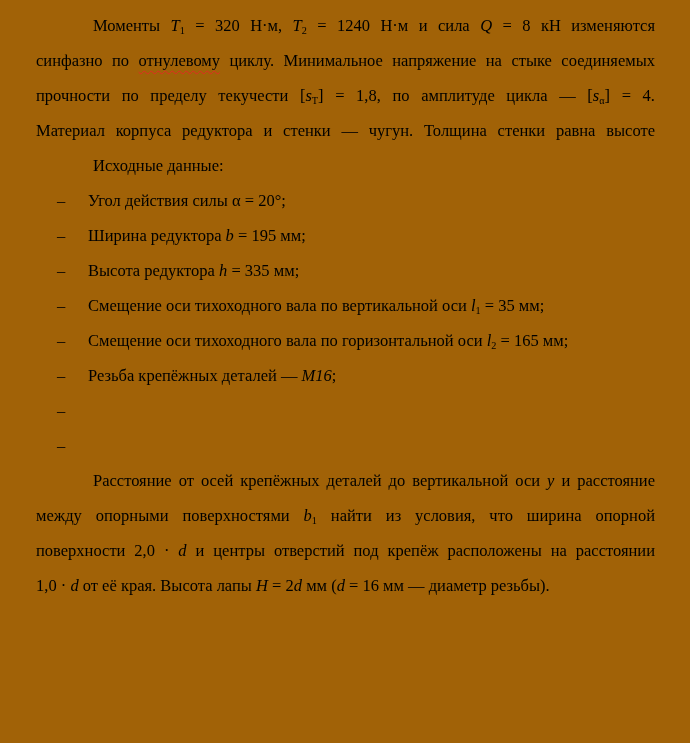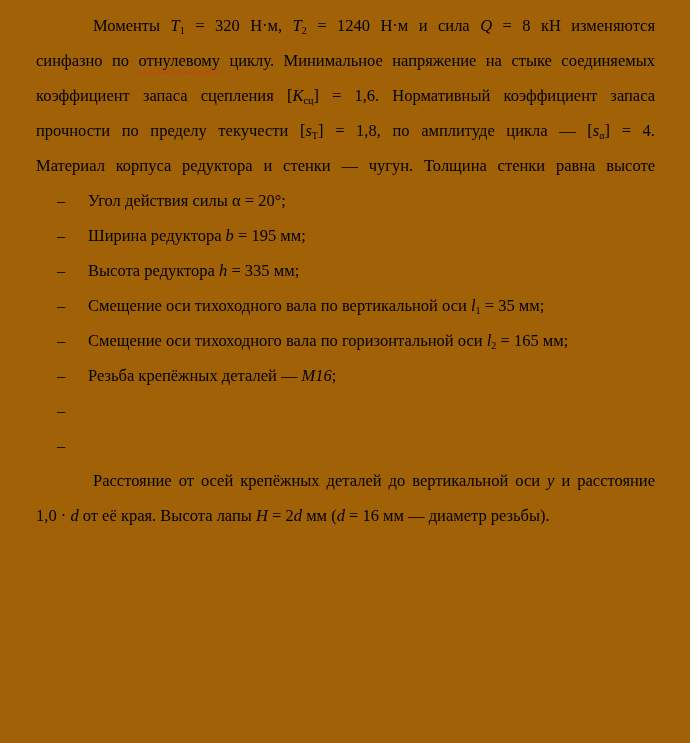--- a/index.html
+++ b/index.html
@@ -54,23 +54,25 @@
     text-decoration-skip-ink: none;
   }
 </style>
 </head>
 <body>
 
 <div class="page">
     <div class="block">
       <div class="line indent just"><span>Моменты </span><span class="i">T</span><span class="sub">1</span><span> = 320 Н·м, </span><span class="i">T</span><span class="sub">2</span><span> = 1240 Н·м и сила </span><span class="i">Q</span><span> = 8 кН изменяются</span></div>
       <div class="line just"><span>синфазно по </span><span class="spell">отнулевому</span><span> циклу. Минимальное напряжение на стыке соединяемых</span></div>
-      <div class="line just"><span>коэффициент запаса сцепления [</span><span class="i">K</span><span class="sub">сц</span><span>] = 1,6. Нормативный коэффициент запаса</span></div>
       <div class="line just"><span>прочности по пределу текучести [</span><span class="i">s</span><span class="sub">Т</span><span>] = 1,8, по амплитуде цикла — [</span><span class="i">s</span><span class="sub">α</span><span>] = 4.</span></div>
       <div class="line just"><span>Материал корпуса редуктора и стенки — чугун. Толщина стенки равна высоте</span></div>
+    </div>
+    <div class="block">
+      <div class="line indent"><span>Исходные данные:</span></div>
     </div>
     <div class="block">
       <div class="line list"><span class="marker">–</span><span>Угол действия силы α = 20°;</span></div>
     </div>
     <div class="block">
       <div class="line list"><span class="marker">–</span><span>Ширина редуктора </span><span class="i">b</span><span> = 195 мм;</span></div>
     </div>
     <div class="block">
       <div class="line list"><span class="marker">–</span><span>Высота редуктора </span><span class="i">h</span><span> = 335 мм;</span></div>
     </div>
@@ -84,15 +86,17 @@
       <div class="line list"><span class="marker">–</span><span>Резьба крепёжных деталей — </span><span class="i">М16</span><span>;</span></div>
     </div>
     <div class="block">
       <div class="line list"><span class="marker">–</span></div>
     </div>
     <div class="block">
       <div class="line list"><span class="marker">–</span></div>
     </div>
     <div class="block">
       <div class="line indent just"><span>Расстояние от осей крепёжных деталей до вертикальной оси </span><span class="i">y</span><span> и расстояние</span></div>
+      <div class="line just"><span>между опорными поверхностями </span><span class="i">b</span><span class="sub">1</span><span> найти из условия, что ширина опорной</span></div>
+      <div class="line just"><span>поверхности 2,0 · </span><span class="i">d</span><span> и центры отверстий под крепёж расположены на расстоянии</span></div>
       <div class="line"><span>1,0 · </span><span class="i">d</span><span> от её края. Высота лапы </span><span class="i">H</span><span> = 2</span><span class="i">d</span><span> мм (</span><span class="i">d</span><span> = 16 мм — диаметр резьбы).</span></div>
     </div>
   </div>
 
 </body></html>

